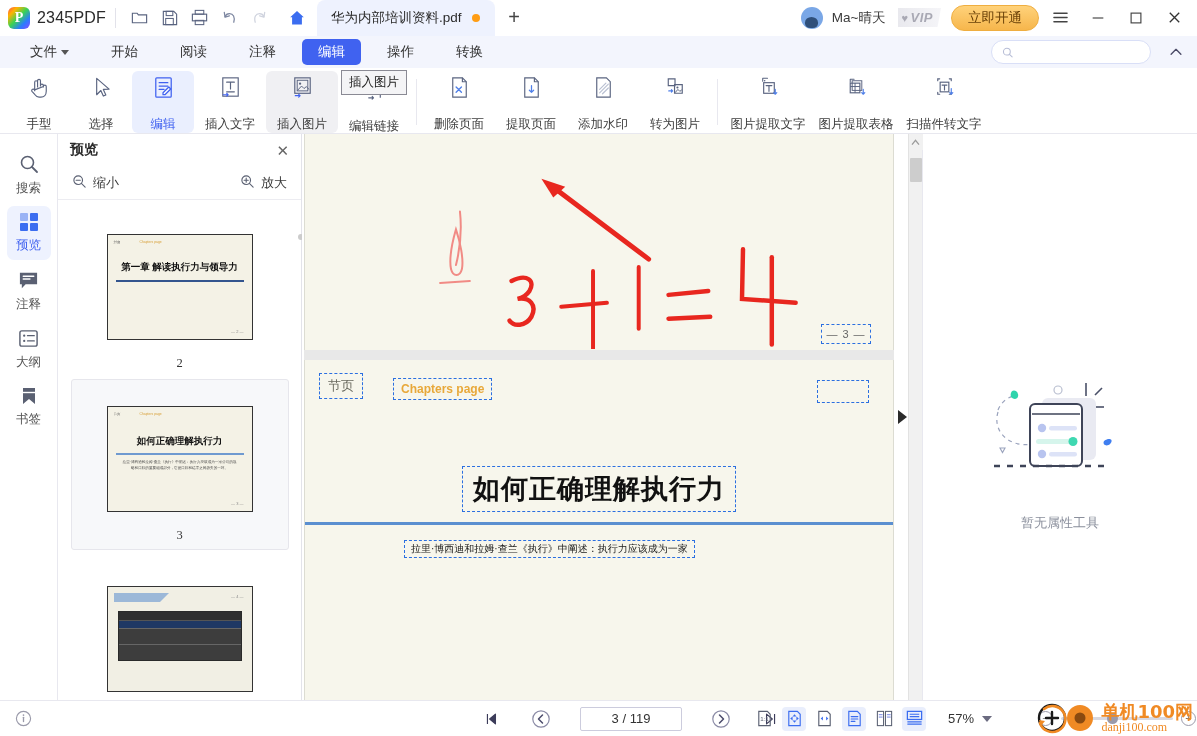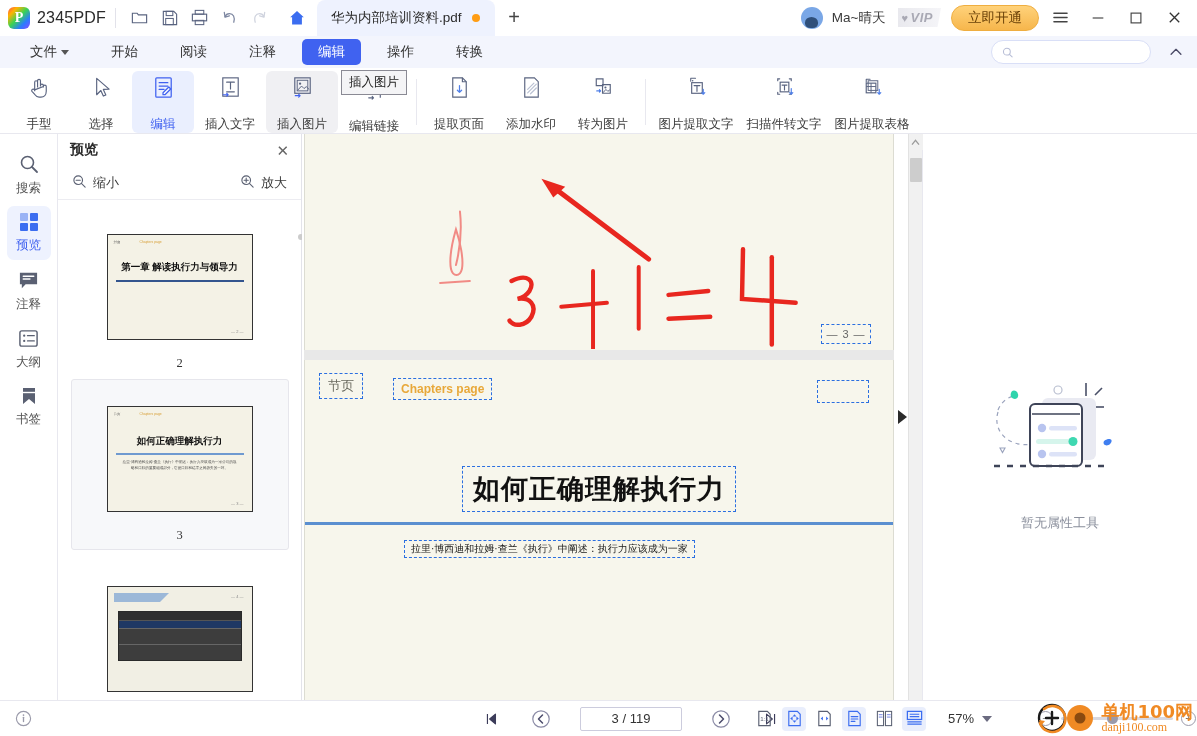--- a/index.html
+++ b/index.html
@@ -426,20 +426,30 @@
         <svg width="27" height="27" viewBox="0 0 28 28" style="margin-top:10px">
             <path d="M8 19.5h5m-1.4-1.4 1.4 1.4-1.4 1.4" stroke="#5a6480" stroke-width="1.2" fill="none" stroke-linecap="round" stroke-linejoin="round"></path>
             <path d="M15 15.5h5v4" fill="none" stroke="#5a6480" stroke-width="1.2"></path>
           </svg>
       </div>
       <div class="lbl">编辑链接</div>
     </div>
 
     <div class="rb-sep"></div>
 
+    <div class="rb-item wide">
+      <div class="rb-icon">
+        <svg width="27" height="27" viewBox="0 0 28 28">
+            <path d="M7 4h10l4 4v16H7z" fill="none" stroke="#5a6480" stroke-width="1.2"></path>
+            <path d="M17 4v4h4" fill="none" stroke="#5a6480" stroke-width="1.2"></path>
+            <path d="M10.5 13.5 16 19M16 13.5 10.5 19" stroke="#4f7fe8" stroke-width="1.4" stroke-linecap="round"></path>
+          </svg>
+      </div>
+      <div class="lbl">删除页面</div>
+    </div>
 
     <div class="rb-item wide">
       <div class="rb-icon">
         <svg width="27" height="27" viewBox="0 0 28 28">
             <path d="M7 4h10l4 4v16H7z" fill="none" stroke="#5a6480" stroke-width="1.2"></path>
             <path d="M17 4v4h4" fill="none" stroke="#5a6480" stroke-width="1.2"></path>
             <path d="M14 12v7m-2.2-2.2L14 19l2.2-2.2" stroke="#4f7fe8" stroke-width="1.3" fill="none" stroke-linecap="round" stroke-linejoin="round"></path>
           </svg>
       </div>
       <div class="lbl">提取页面</div>
@@ -479,40 +489,40 @@
             <path d="M11.5 12h6M14.5 12v6" stroke="#5a6480" stroke-width="1.2" stroke-linecap="round"></path>
             <path d="M21 16v5m-1.6-1.6L21 21l1.6-1.6" stroke="#4f7fe8" stroke-width="1.2" fill="none" stroke-linecap="round" stroke-linejoin="round"></path>
           </svg>
       </div>
       <div class="lbl">图片提取文字</div>
     </div>
 
     <div class="rb-item" style="width:88px">
       <div class="rb-icon">
         <svg width="27" height="27" viewBox="0 0 28 28">
-            <path d="M7 7V5h2M19 5h2v2M7 19v2h2M19 21h2v-2" stroke="#5a6480" stroke-width="1.2" fill="none" stroke-linecap="round"></path>
-            <rect x="9.5" y="8.5" width="9" height="10" fill="none" stroke="#5a6480" stroke-width="1.2"></rect>
-            <path d="M11.5 11.5h5M14 11.5v5" stroke="#5a6480" stroke-width="1.2" stroke-linecap="round"></path>
-            <path d="M21 15v6m-1.6-1.6L21 21l1.6-1.6" stroke="#4f7fe8" stroke-width="1.2" fill="none" stroke-linecap="round" stroke-linejoin="round"></path>
-          </svg>
-      </div>
-      <div class="lbl">扫描件转文字</div>
-    </div>
-
-    <div class="rb-item" style="width:88px">
-      <div class="rb-icon">
-        <svg width="27" height="27" viewBox="0 0 28 28">
             <path d="M7.5 5.5h4M7.5 5.5v3" stroke="#5a6480" stroke-width="1.1" fill="none" stroke-linecap="round"></path>
             <rect x="9.5" y="7" width="10" height="10" fill="none" stroke="#5a6480" stroke-width="1"></rect>
             <rect x="7.5" y="9.5" width="10" height="10" fill="none" stroke="#5a6480" stroke-width="1.2"></rect>
             <path d="M7.5 13h10M12.5 9.5v10" stroke="#5a6480" stroke-width="1"></path>
             <path d="M21 16v5m-1.6-1.6L21 21l1.6-1.6" stroke="#4f7fe8" stroke-width="1.2" fill="none" stroke-linecap="round" stroke-linejoin="round"></path>
           </svg>
       </div>
       <div class="lbl">图片提取表格</div>
+    </div>
+
+    <div class="rb-item" style="width:88px">
+      <div class="rb-icon">
+        <svg width="27" height="27" viewBox="0 0 28 28">
+            <path d="M7 7V5h2M19 5h2v2M7 19v2h2M19 21h2v-2" stroke="#5a6480" stroke-width="1.2" fill="none" stroke-linecap="round"></path>
+            <rect x="9.5" y="8.5" width="9" height="10" fill="none" stroke="#5a6480" stroke-width="1.2"></rect>
+            <path d="M11.5 11.5h5M14 11.5v5" stroke="#5a6480" stroke-width="1.2" stroke-linecap="round"></path>
+            <path d="M21 15v6m-1.6-1.6L21 21l1.6-1.6" stroke="#4f7fe8" stroke-width="1.2" fill="none" stroke-linecap="round" stroke-linejoin="round"></path>
+          </svg>
+      </div>
+      <div class="lbl">扫描件转文字</div>
     </div>
   </div>
 
   <div class="main">
 
     <div class="rail">
       <div class="rail-item">
         <svg width="22" height="22" viewBox="0 0 22 22">
             <circle cx="9.5" cy="9.5" r="6" fill="none" stroke="#5a6072" stroke-width="1.6"></circle>
             <path d="M14 14l5 5" stroke="#5a6072" stroke-width="1.8" stroke-linecap="round"></path>

